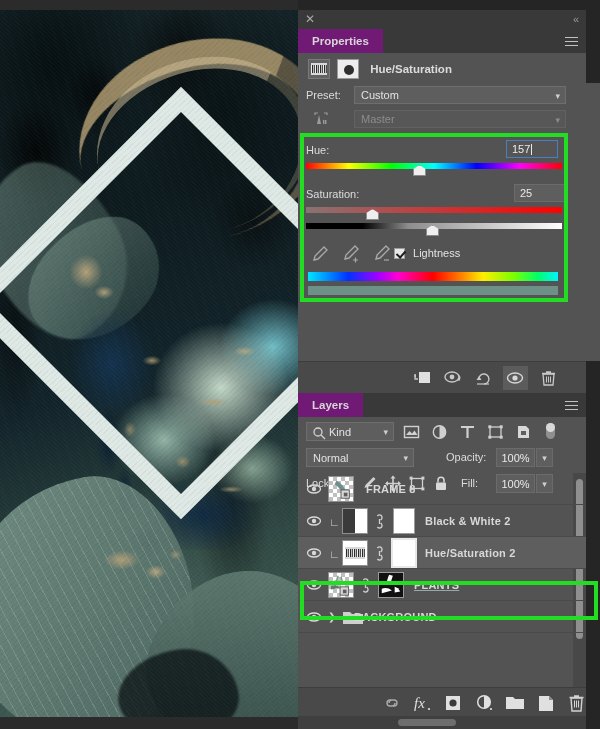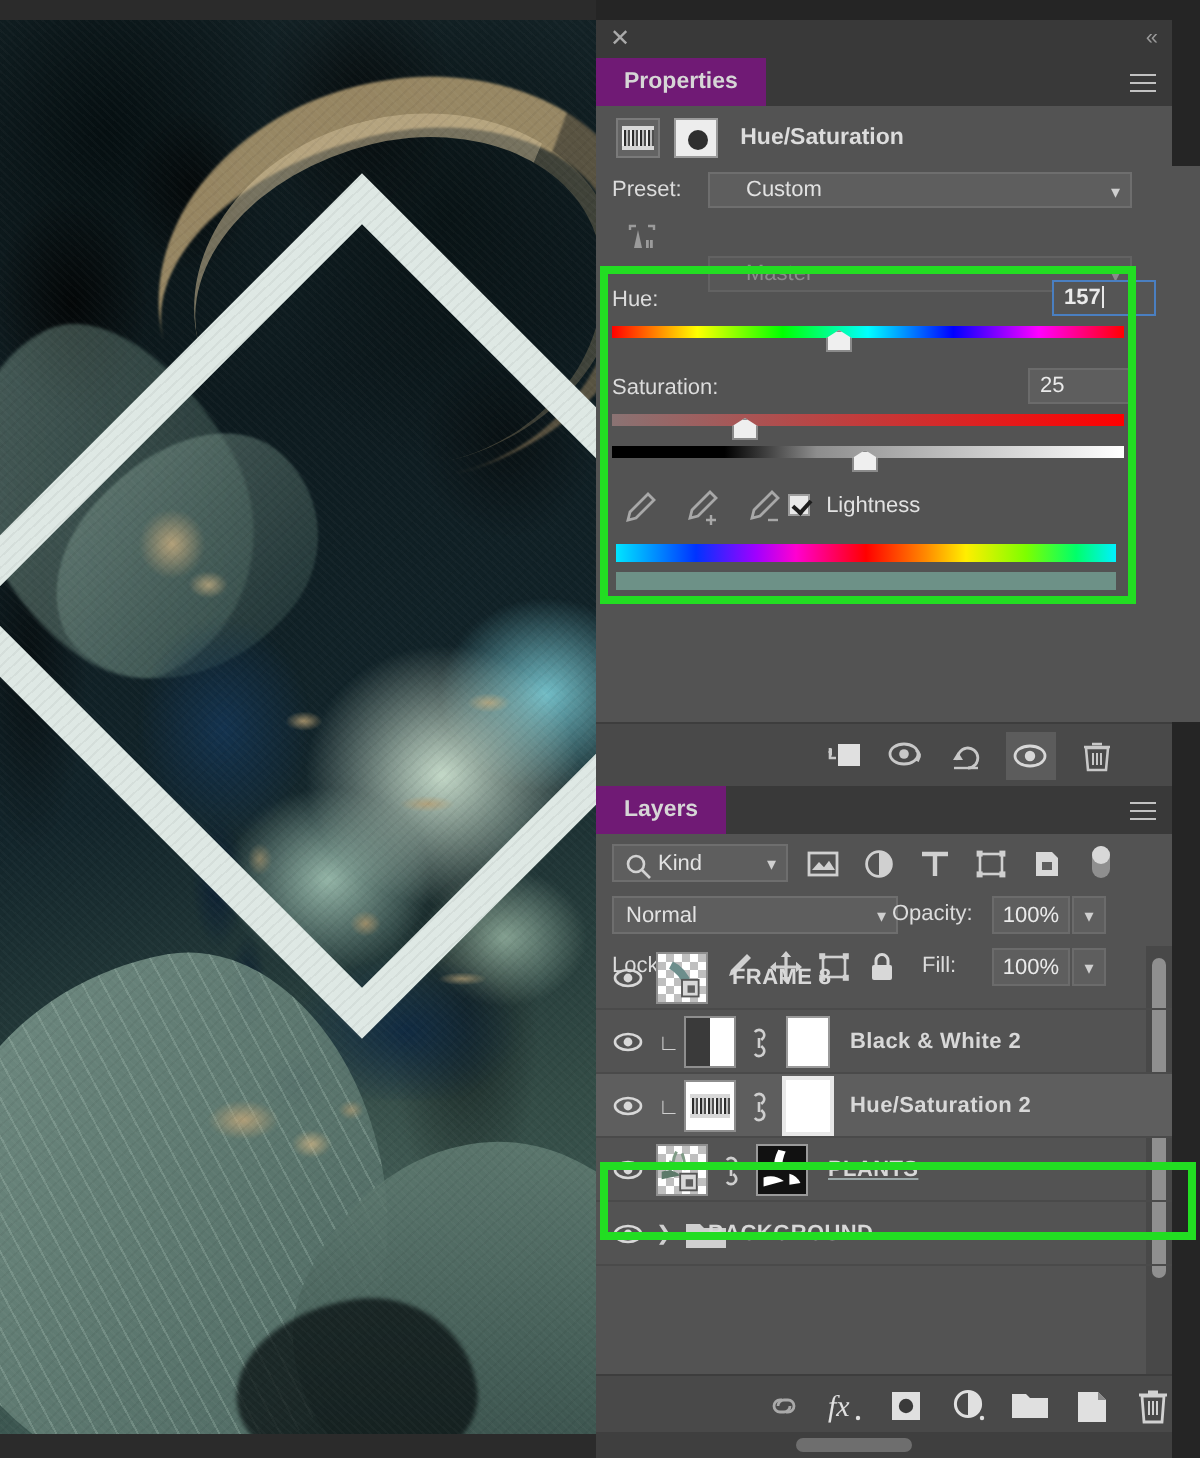--- a/index.html
+++ b/index.html
@@ -211,21 +211,21 @@
     border-radius: 50%; background: #2f2f2f;
   }
   .adj-title { display: inline-block; vertical-align: middle; font-size: 11.5px; font-weight: bold; color: #dcdcdc; }
 
   .prop-body { position: absolute; left: 0; top: 73px; width: 312px; bottom: 32px; background: #535353; }
   .row { position: relative; height: 22px; margin: 0 8px; }
   .lbl { position: absolute; left: 0; top: 4px; font-size: 11px; color: #dcdcdc; }
 
   .select {
     position: absolute; height: 18px; background: #5e5e5e; border: 1px solid #6e6e6e;
-    color: #e2e2e2; font-size: 11px; line-height: 17px; padding-left: 18px; cursor: pointer;
+    color: #e2e2e2; font-size: 11px; line-height: 17px; padding-left: 6px; cursor: pointer;
   }
   .select.disabled { background: #575757; border-color: #626262; color: #8c8c8c; }
   .select .chev {
     position: absolute; right: 5px; top: 0; font-size: 9px; color: #cfcfcf; line-height: 18px;
   }
   .select.disabled .chev { color: #8c8c8c; }
 
   .targ-ico { position: absolute; left: 6px; top: 2px; width: 18px; height: 16px; }
 
   .num {
@@ -285,21 +285,21 @@
     position: absolute; left: 8px; top: 5px; width: 88px; height: 19px;
     background: #5e5e5e; border: 1px solid #6e6e6e; color: #e2e2e2; font-size: 11px;
     line-height: 18px; padding-left: 22px; cursor: pointer;
   }
   .kind-select .chev { position: absolute; right: 5px; top: 0; font-size: 9px; line-height: 19px; color: #cfcfcf; }
   .mag { position: absolute; left: 5px; top: 3px; }
   .filt-ico { position: absolute; top: 7px; width: 17px; height: 16px; cursor: pointer; }
 
   .blend-row { position: relative; height: 26px; }
   .blend-select {
-    position: absolute; left: 8px; top: 3px; width: 143px; height: 19px;
+    position: absolute; left: 8px; top: 3px; width: 108px; height: 19px;
     background: #5e5e5e; border: 1px solid #6e6e6e; color: #e2e2e2; font-size: 11px;
     line-height: 18px; padding-left: 6px; cursor: pointer;
   }
   .blend-select .chev { position: absolute; right: 5px; top: 0; font-size: 9px; line-height: 19px; color: #cfcfcf; }
   .opacity-lbl { position: absolute; left: 148px; top: 6px; font-size: 11px; color: #dcdcdc; }
   .opacity-val {
     position: absolute; left: 198px; top: 3px; width: 39px; height: 19px; background: #5e5e5e;
     border: 1px solid #6b6b6b; color: #eaeaea; font-size: 11px; line-height: 18px; text-align: center; cursor: text;
   }
   .stepper {
@@ -428,29 +428,29 @@
             </div>
           </div>
 
           <div class="row" style="margin-top:2px;">
             <svg class="targ-ico" viewBox="0 0 18 16">
               <path d="M5 13 L7 4 L9 13 Z" fill="#9b9b9b"></path>
               <path d="M3 4 L3 2 L6 2 M12 2 L15 2 L15 4" stroke="#9b9b9b" stroke-width="1.2" fill="none"></path>
               <rect x="11" y="9" width="1.4" height="4" fill="#9b9b9b"></rect>
               <rect x="13" y="9" width="1.4" height="4" fill="#9b9b9b"></rect>
             </svg>
-            <div class="select disabled" style="left:48px; top:19px; width:212px;">
+            <div class="select disabled" style="left:48px; top:1px; width:212px;">
               <span>Master</span>
               <span class="chev">▾</span>
             </div>
           </div>
 
           <div class="row" style="margin-top:9px;">
             <span class="lbl">Hue:</span>
-            <div class="num focused" style="left:220px; top:0;font-weight:bold;">
+            <div class="num focused" style="left:200px; top:0;">
               <span>157</span><span class="caret"></span>
             </div>
           </div>
           <div style="position:relative; height:16px;">
             <div class="slider-track hue-track" style="top:1px;"></div>
             <div class="thumb" style="left:115px; top:3px;"></div>
           </div>
 
           <div class="row" style="margin-top:6px;">
             <span class="lbl">Saturation:</span>

